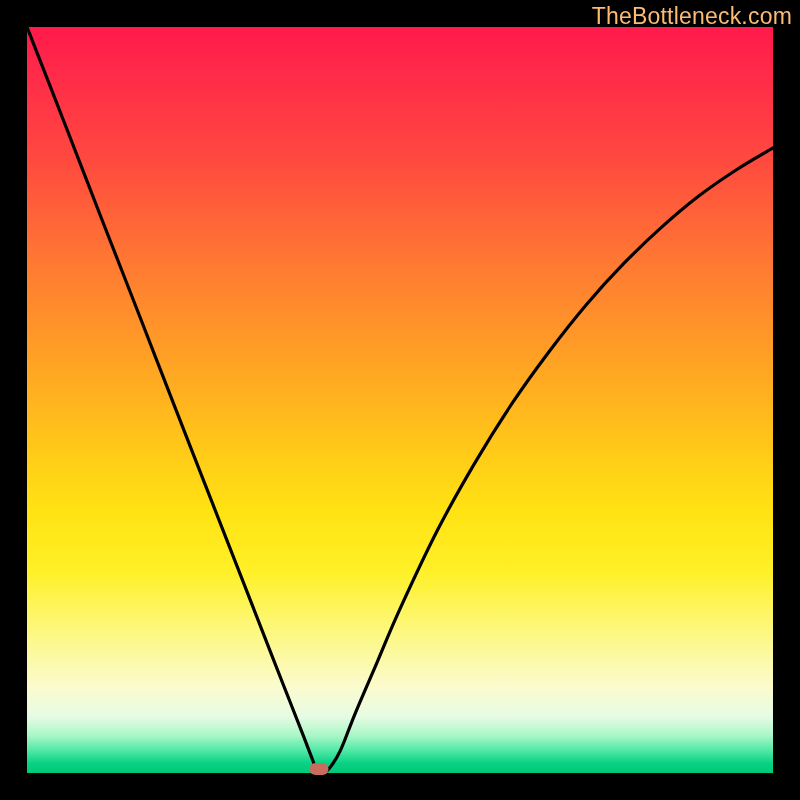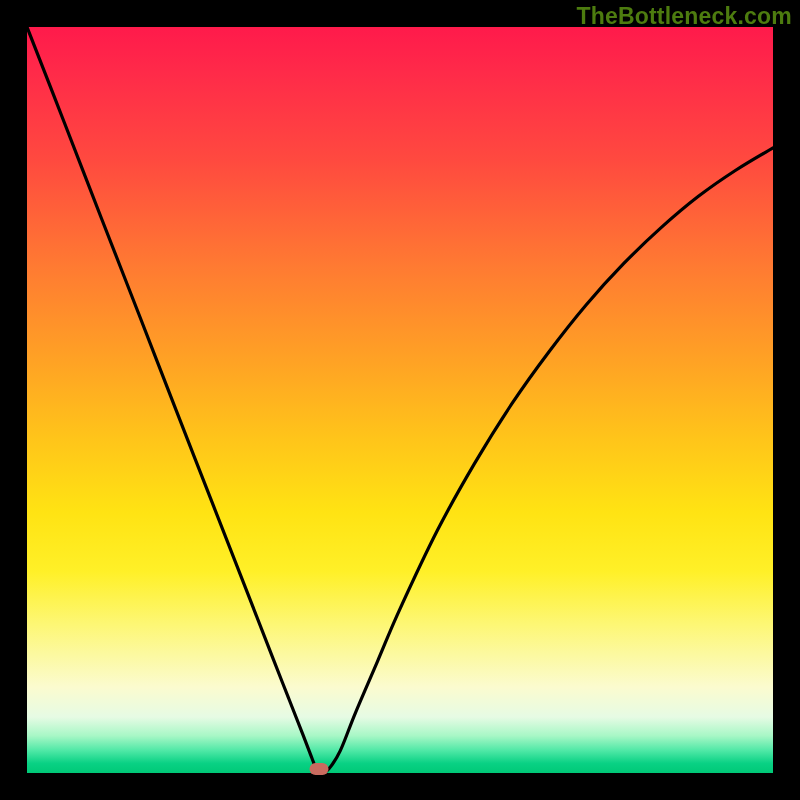--- a/index.html
+++ b/index.html
@@ -53,23 +53,23 @@
     width: 19px;
     height: 12px;
     border-radius: 6px;
     background: #c96b5f;
     transform: translate(-50%, -50%);
   }
   .watermark {
     position: absolute;
     top: 3px;
     right: 8px;
-    color: #4d7c0f;
+    color: #fdba74;
     font-size: 23px;
-    font-weight: 700;
+    font-weight: 400;
     letter-spacing: 0.2px;
     user-select: none;
   }
 </style>
 </head>
 <body>
 
 <div class="frame">
   <div class="watermark">TheBottleneck.com</div>
   <div class="plot-area">

